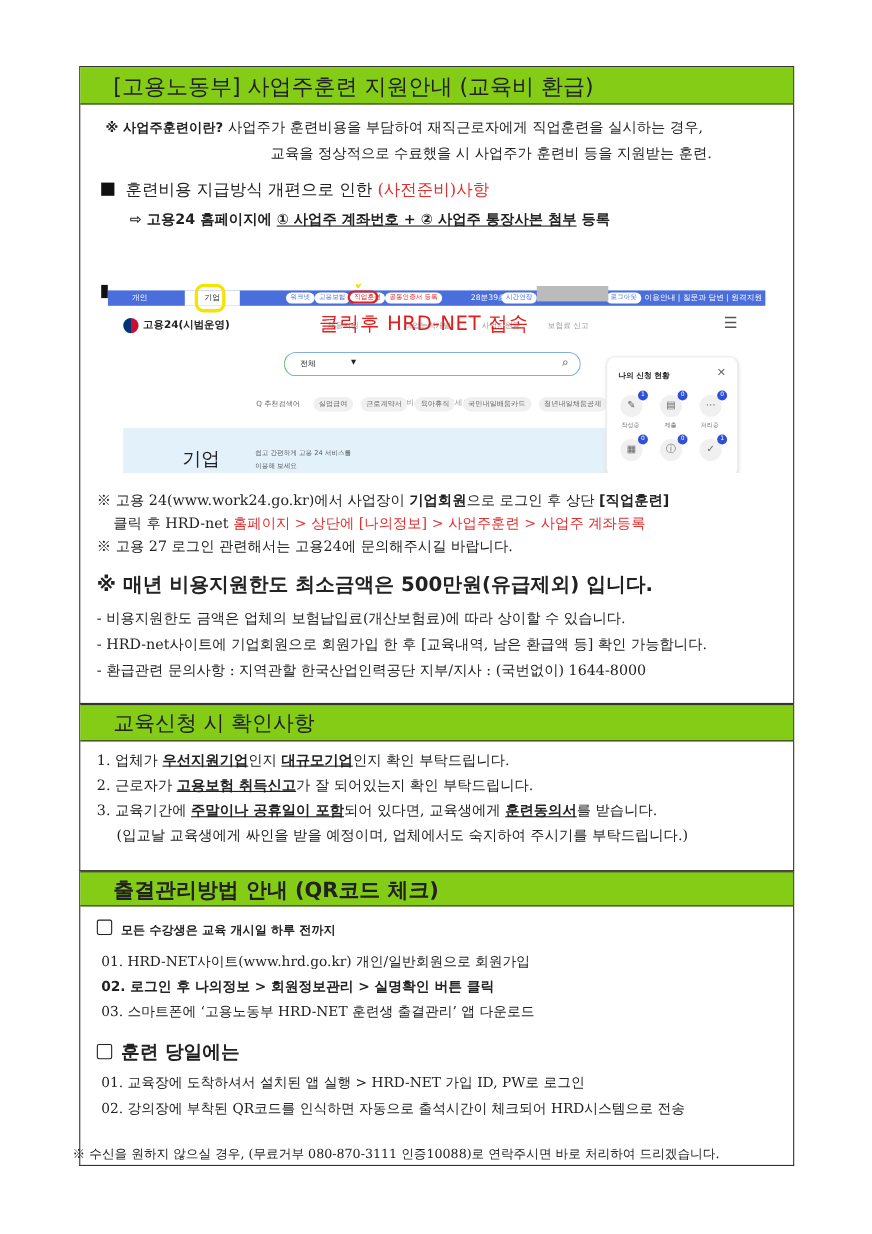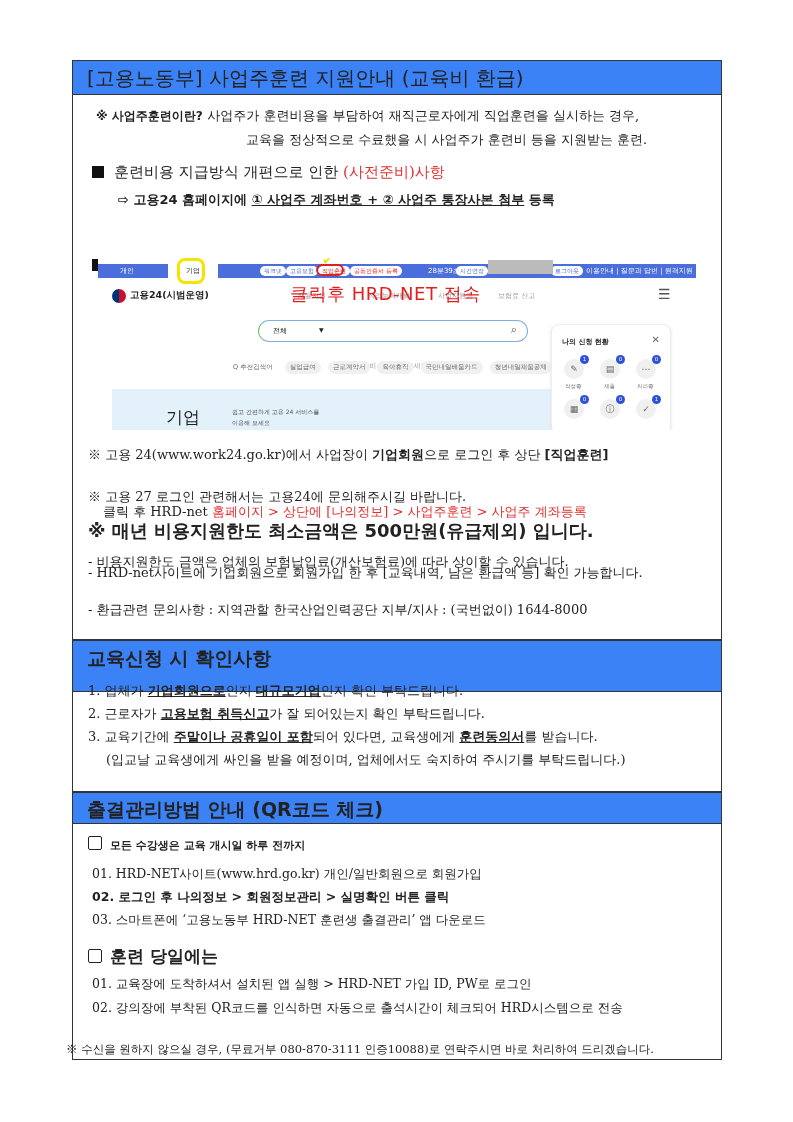--- a/index.html
+++ b/index.html
@@ -1,22 +1,22 @@
 <!DOCTYPE html>
 <html><head>
 <meta charset="utf-8">
 <style>
   * { box-sizing: border-box; margin: 0; padding: 0; }
   body { width: 793px; height: 1122px; background: #fff; font-family: "DejaVu Serif", serif; color: #222; position: relative; overflow: hidden; }
   .sec { position: absolute; left: 72px; width: 650px; border: 1.5px solid #333; }
-  .sec-head { background: #3b82f6; border-bottom: 1.5px solid #333; padding: 0 14px; font-family: "DejaVu Sans", sans-serif; }
+  .sec-head { background: #84cc16; border-bottom: 1.5px solid #333; padding: 0 30px; font-family: "DejaVu Sans", sans-serif; }
   .sec1 { top: 60px; height: 580px; }
   .sec1 .sec-head { height: 34px; font-size: 20px; line-height: 34px; }
   .sec2 { top: 640px; height: 152px; border-top: none; }
-  .sec2 .sec-head { height: 52px; font-size: 19px; line-height: 34px; font-weight: bold; border-top:1.5px solid #333;}
+  .sec2 .sec-head { height: 34px; font-size: 19px; line-height: 34px; font-weight: normal; border-top:1.5px solid #333;}
   .sec3 { top: 792px; height: 268px; border-top: none; }
   .sec3 .sec-head { height: 32px; font-size: 19px; line-height: 32px; font-weight: bold; border-top:1.5px solid #333;}
   .line { position: absolute; white-space: nowrap; }
   .b { font-weight: bold; font-family: "DejaVu Sans", sans-serif; }
   .u { text-decoration: underline; }
   .red { color: #e03030; }
   .s12 { font-size: 12.5px; }
   .s13 { font-size: 13px; }
   
   .shot { position: absolute; left: 98px; top: 258px; width: 598px; height: 172px; background: #fff; overflow: hidden; font-family: "DejaVu Sans", sans-serif; }
@@ -137,35 +137,35 @@
     <div class="ic" style="left:48px;top:74px;">ⓘ</div>
     <div class="badge" style="left:64px;top:70px;">0</div>
     <div class="ic" style="left:84px;top:74px;">✓</div>
     <div class="badge" style="left:100px;top:70px;">1</div>
   </div>
 </div>
 
 <div class="line s13" style="left:88px;top:446px;">
   <span>※ 고용 24(www.work24.go.kr)에서 사업장이 </span><span class="b">기업회원</span><span>으로 로그인 후 상단 </span><span class="b">[직업훈련]</span>
 </div>
-<div class="line s13" style="left:103px;top:467px;margin-top:36px;">
+<div class="line s13" style="left:103px;top:467px;">
   <span>클릭 후 HRD-net </span><span class="red">홈페이지 &gt; 상단에 [나의정보] &gt; 사업주훈련 &gt; 사업주 계좌등록</span>
 </div>
 <div class="line s13" style="left:88px;top:488px;">※ 고용 27 로그인 관련해서는 고용24에 문의해주시길 바랍니다.</div>
 
 <div class="line b" style="left:88px;top:519px;font-size:18px;">※ 매년 비용지원한도 최소금액은 500만원(유급제외) 입니다.</div>
 <div class="line s13" style="left:88px;top:553px;">- 비용지원한도 금액은 업체의 보험납입료(개산보험료)에 따라 상이할 수 있습니다.</div>
-<div class="line s13" style="left:88px;top:564px;">- HRD-net사이트에 기업회원으로 회원가입 한 후 [교육내역, 남은 환급액 등] 확인 가능합니다.</div>
+<div class="line s13" style="left:88px;top:577px;">- HRD-net사이트에 기업회원으로 회원가입 한 후 [교육내역, 남은 환급액 등] 확인 가능합니다.</div>
 <div class="line s13" style="left:88px;top:601px;">- 환급관련 문의사항 : 지역관할 한국산업인력공단 지부/지사 : (국번없이) 1644-8000</div>
 
 <div class="sec sec2">
   <div class="sec-head">교육신청 시 확인사항</div>
 </div>
 <div class="line s13" style="left:88px;top:682px;">
-  <span>1. 업체가 </span><span class="b u">기업회원으로</span><span>인지 </span><span class="b u">대규모기업</span><span>인지 확인 부탁드립니다.</span>
+  <span>1. 업체가 </span><span class="b u">우선지원기업</span><span>인지 </span><span class="b u">대규모기업</span><span>인지 확인 부탁드립니다.</span>
 </div>
 <div class="line s13" style="left:88px;top:705px;">
   <span>2. 근로자가 </span><span class="b u">고용보험 취득신고</span><span>가 잘 되어있는지 확인 부탁드립니다.</span>
 </div>
 <div class="line s13" style="left:88px;top:728px;">
   <span>3. 교육기간에 </span><span class="b u">주말이나 공휴일이 포함</span><span>되어 있다면, 교육생에게 </span><span class="b u">훈련동의서</span><span>를 받습니다.</span>
 </div>
 <div class="line s13" style="left:106px;top:751px;">(입교날 교육생에게 싸인을 받을 예정이며, 업체에서도 숙지하여 주시기를 부탁드립니다.)</div>
 
 <div class="sec sec3">

